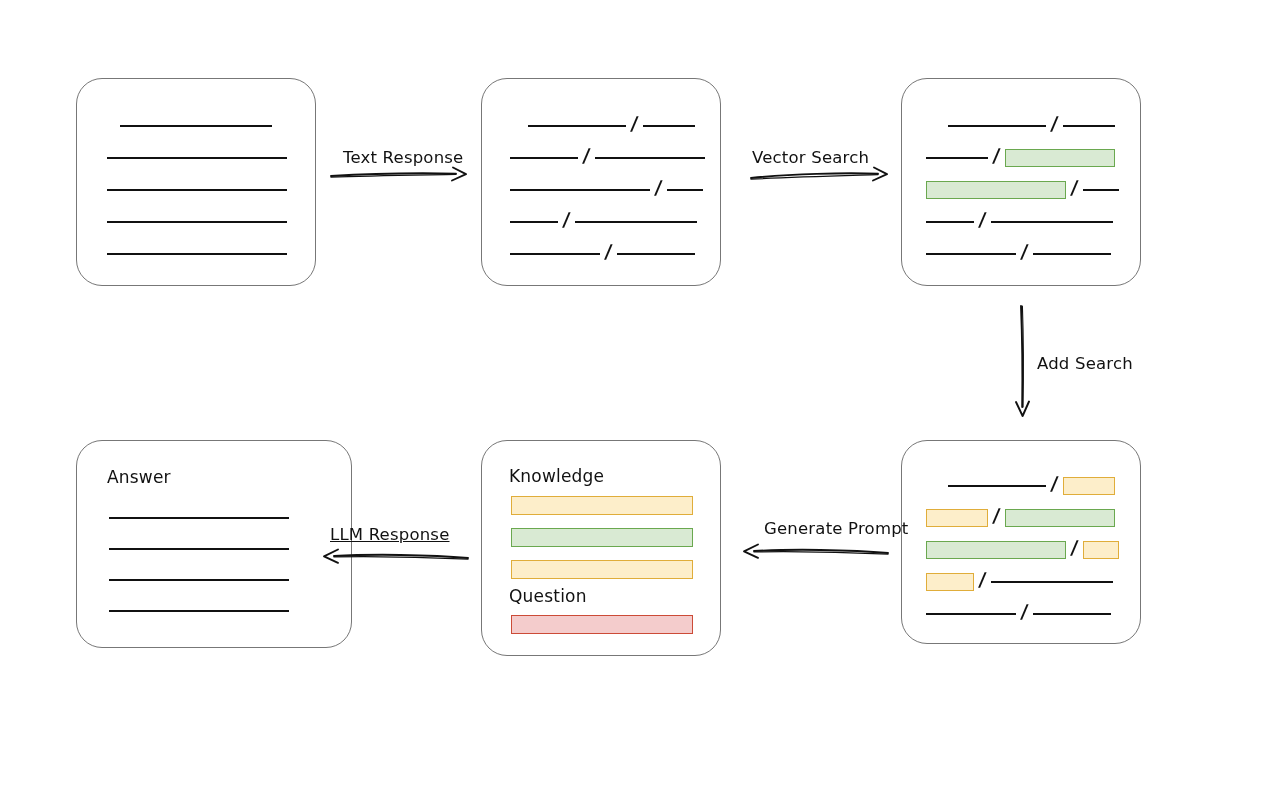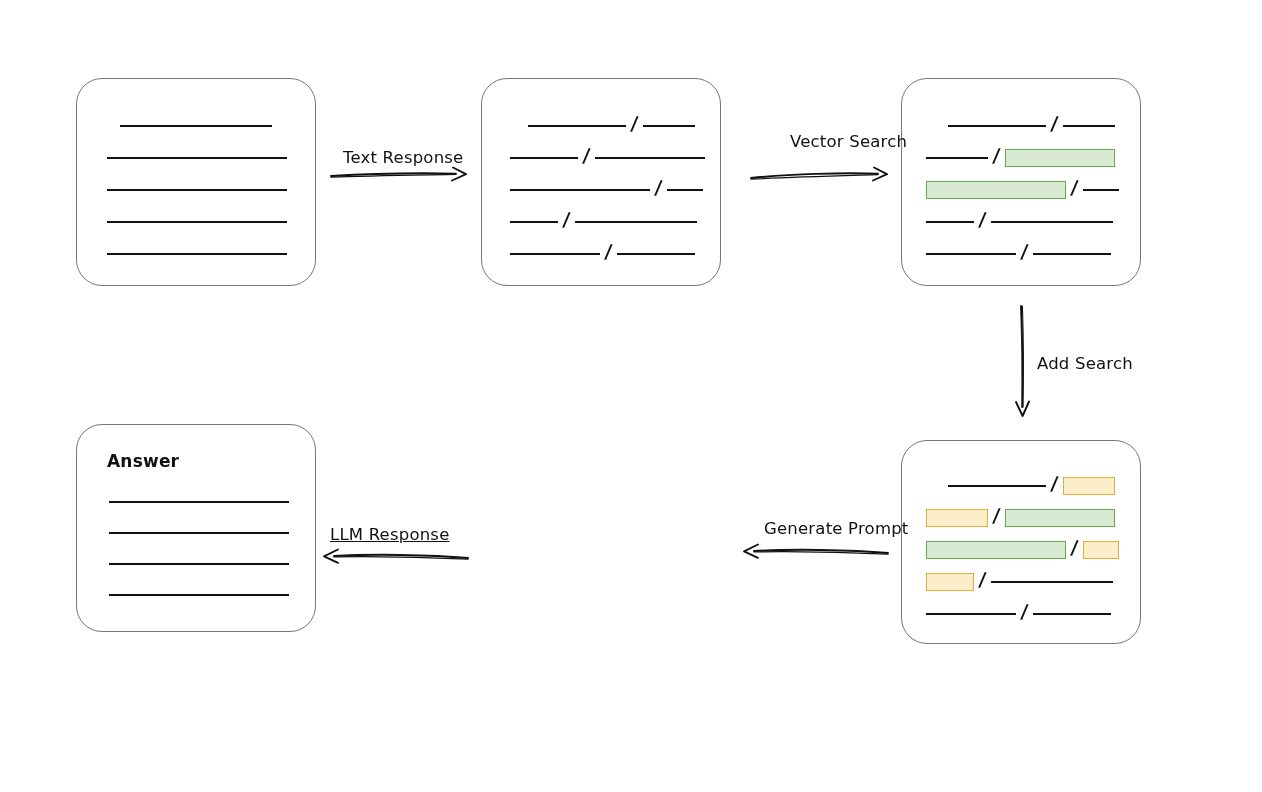--- a/index.html
+++ b/index.html
@@ -228,22 +228,33 @@
         <span class="seg" style="width:122px;"></span>
       </div>
       <div class="row" style="top:162px; padding-left:24px;">
         <span class="seg" style="width:90px;"></span>
         <span class="slash">/</span>
         <span class="seg" style="width:78px;"></span>
       </div>
     </div>
   </div>
 
-
-  <div class="card" style="left:76px; top:424px; width:240px; height:208px;font-weight:bold;">
+  <div class="card" style="left:481px; top:440px; width:240px; height:216px;">
+    <span class="card-label" style="left:27px; top:25px;">Knowledge</span>
+
+    <div class="kbar" style="left:29px; top:55px; width:182px; background:#fdeeca; border:1.6px solid #e0ad3a;"></div>
+    <div class="kbar" style="left:29px; top:87px; width:182px; background:#d9ead3; border:1.6px solid #6aa84f;"></div>
+    <div class="kbar" style="left:29px; top:119px; width:182px; background:#fdeeca; border:1.6px solid #e0ad3a;"></div>
+
+    <span class="card-label" style="left:27px; top:145px;">Question</span>
+
+    <div class="kbar" style="left:29px; top:174px; width:182px; background:#f4cccc; border:1.6px solid #cc4b37;"></div>
+  </div>
+
+  <div class="card" style="left:76px; top:440px; width:276px; height:208px;">
     <span class="card-label" style="left:30px; top:26px;">Answer</span>
     <div class="ansline" style="left:32px; top:76px; width:180px;"></div>
     <div class="ansline" style="left:32px; top:107px; width:180px;"></div>
     <div class="ansline" style="left:32px; top:138px; width:180px;"></div>
     <div class="ansline" style="left:32px; top:169px; width:180px;"></div>
   </div>
 
   <div class="arrow" style="left:330px; top:162px; width:140px; height:26px;">
     <svg width="140" height="26" viewBox="0 0 140 26">
       <path d="M1,14 C40,11.6 95,11.0 126,11.6" fill="none" stroke="#111111" stroke-width="1.9" stroke-linecap="round"></path>
@@ -253,21 +264,21 @@
   </div>
   <span class="arrow-label" style="left:343px; top:148px;">Text Response</span>
 
   <div class="arrow" style="left:750px; top:162px; width:140px; height:26px;">
     <svg width="140" height="26" viewBox="0 0 140 26">
       <path d="M1,16 C40,12.0 95,10.4 128,11.8" fill="none" stroke="#111111" stroke-width="1.9" stroke-linecap="round"></path>
       <path d="M1,17.2 C40,15.0 95,13.6 128,12.6" fill="none" stroke="#111111" stroke-width="1.2" stroke-linecap="round"></path>
       <path d="M124,5.5 L137,12.2 L123,18.5" fill="none" stroke="#111111" stroke-width="1.9" stroke-linejoin="round" stroke-linecap="round"></path>
     </svg>
   </div>
-  <span class="arrow-label" style="left:752px; top:132px;margin-left:38px;">Vector Search</span>
+  <span class="arrow-label" style="left:752px; top:148px;">Vector Search</span>
 
   <div class="arrow" style="left:1010px; top:305px; width:30px; height:115px;">
     <svg width="30" height="115" viewBox="0 0 30 115">
       <path d="M11,1 C12.4,35 12.6,72 12.2,102" fill="none" stroke="#111111" stroke-width="1.9" stroke-linecap="round"></path>
       <path d="M12.4,1 C13.6,35 13.6,72 13.0,102" fill="none" stroke="#111111" stroke-width="1.1" stroke-linecap="round"></path>
       <path d="M6,97 L12.6,111 L19,96.5" fill="none" stroke="#111111" stroke-width="1.9" stroke-linejoin="round" stroke-linecap="round"></path>
     </svg>
   </div>
   <span class="arrow-label" style="left:1037px; top:354px;">Add Search</span>
 

